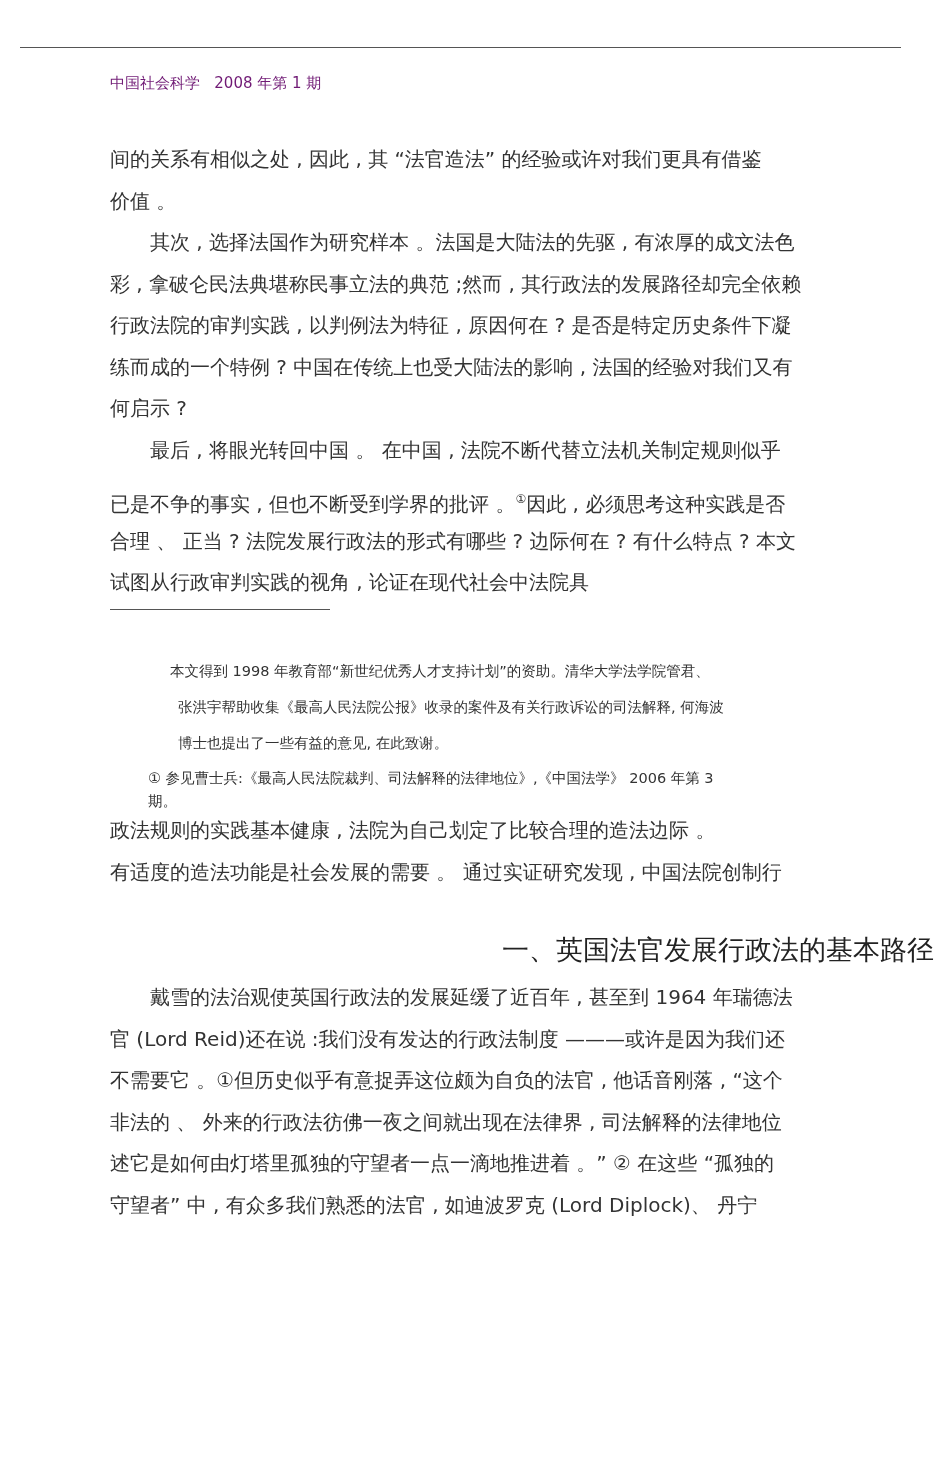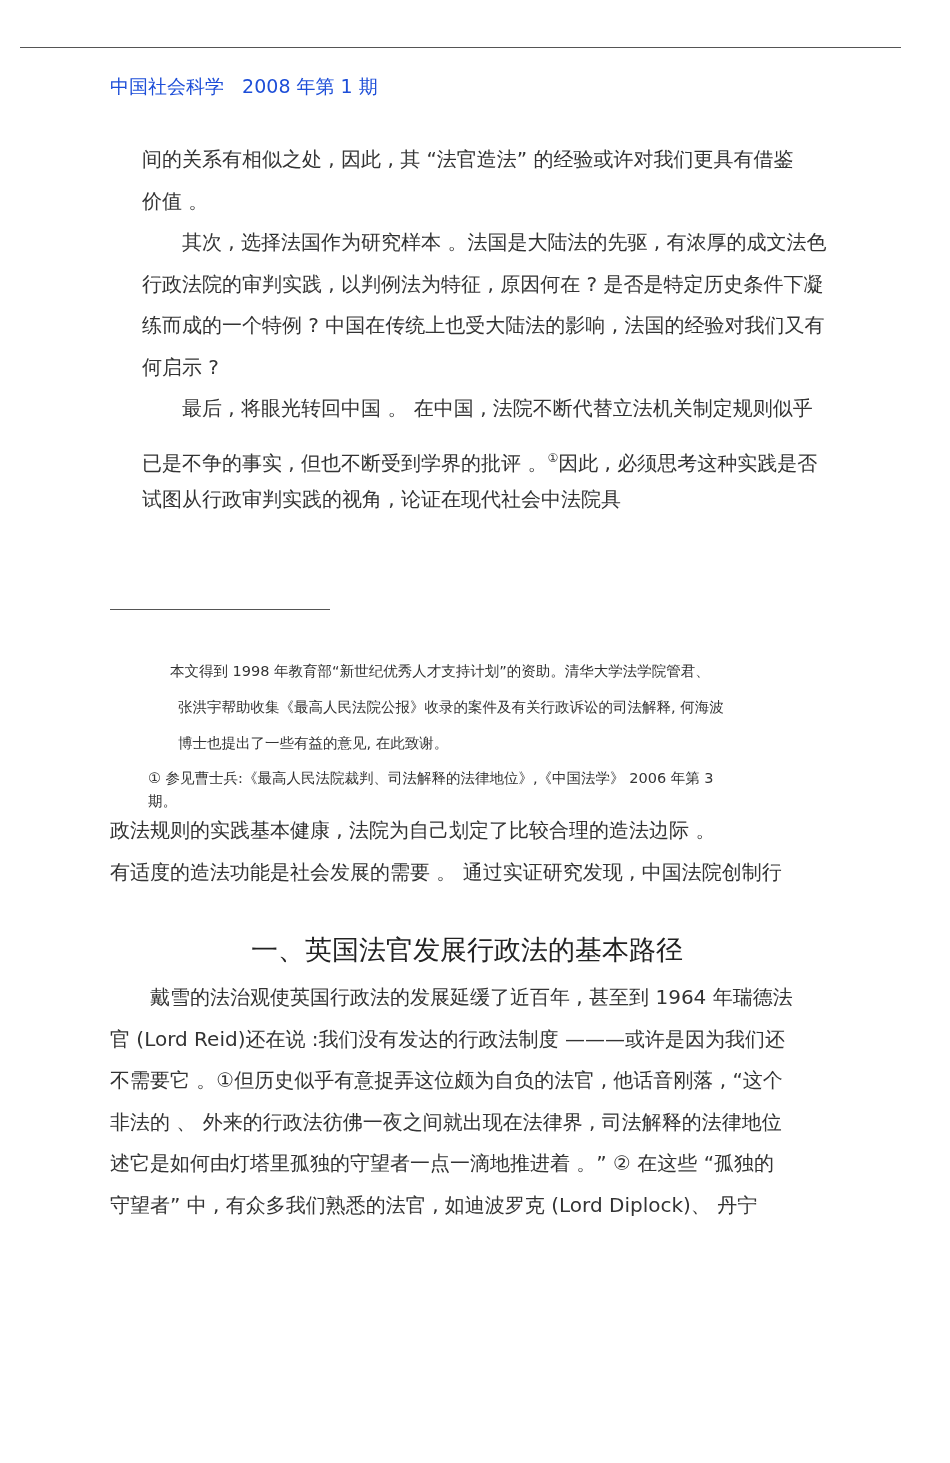--- a/index.html
+++ b/index.html
@@ -7,21 +7,21 @@
       width: 950px; height: 1463px; position: relative; overflow: hidden;
       font-family: "DejaVu Sans", "Liberation Sans", sans-serif;
       color: #333333;
     }
     .top-rule {
       position: absolute; left: 20px; top: 47px; width: 881px; height: 0;
       border-top: 1.5px solid #555555;
     }
     .running-head {
       position: absolute; left: 110px; top: 74px;
-      font-size: 19px; color: #1d4ed8; white-space: pre;
+      font-size: 15px; color: #701a75; white-space: pre;
     }
     .body-text {
       position: absolute; left: 110px; width: 722px;
       font-size: 20px; line-height: 41.5px; color: #333;
       text-align: justify; text-align-last: left;
       letter-spacing: 0px;
     }
     .line { display: block; white-space: nowrap; height: 41.5px; }
     .indent { padding-left: 40px; }
     sup.fn { font-size: 12px; vertical-align: 8px; }
@@ -29,38 +29,40 @@
       position: absolute; left: 110px; top: 609px; width: 220px; height: 0;
       border-top: 1.2px solid #555;
     }
     .notes {
       position: absolute; left: 110px; width: 722px;
       font-size: 14.5px; color: #333;
     }
     .note-line { position: absolute; white-space: nowrap; }
     .heading {
       position: absolute; left: 0; width: 934px; top: 932px;
-      text-align: center; font-size: 27px; color: #222;
+      text-align: right; font-size: 27px; color: #222;
     }
   </style>
 </head>
 <body>
 
 <div class="top-rule"></div>
 <div class="running-head">中国社会科学   2008 年第 1 期</div>
 
-<div class="body-text" style="top:139px;margin-left:32px;">
+<div class="body-text" style="top:139px;">
   <span class="line">间的关系有相似之处 , 因此 , 其 “法官造法” 的经验或许对我们更具有借鉴</span>
   <span class="line">价值 。</span>
   <span class="line indent">其次 , 选择法国作为研究样本 。法国是大陆法的先驱 , 有浓厚的成文法色</span>
+  <span class="line">彩 , 拿破仑民法典堪称民事立法的典范 ;然而 , 其行政法的发展路径却完全依赖</span>
   <span class="line">行政法院的审判实践 , 以判例法为特征 , 原因何在 ? 是否是特定历史条件下凝</span>
   <span class="line">练而成的一个特例 ? 中国在传统上也受大陆法的影响 , 法国的经验对我们又有</span>
   <span class="line">何启示 ?</span>
   <span class="line indent">最后 , 将眼光转回中国 。 在中国 , 法院不断代替立法机关制定规则似乎</span>
   <span class="line" style="margin-top:8px;"><span>已是不争的事实 , 但也不断受到学界的批评 。</span><sup class="fn">①</sup><span>因此 , 必须思考这种实践是否</span></span>
+  <span class="line">合理 、 正当 ? 法院发展行政法的形式有哪些 ? 边际何在 ? 有什么特点 ? 本文</span>
   <span class="line">试图从行政审判实践的视角 , 论证在现代社会中法院具</span>
 </div>
 
 <div class="fn-rule"></div>
 
 <div class="notes" style="top:0;">
   <span class="note-line" style="left:60px; top:662px;">本文得到 1998 年教育部“新世纪优秀人才支持计划”的资助。清华大学法学院管君、</span>
   <span class="note-line" style="left:68px; top:698px;">张洪宇帮助收集《最高人民法院公报》收录的案件及有关行政诉讼的司法解释, 何海波</span>
   <span class="note-line" style="left:68px; top:734px;">博士也提出了一些有益的意见, 在此致谢。</span>
   <span class="note-line" style="left:38px; top:769px;">①   参见曹士兵:《最高人民法院裁判、司法解释的法律地位》,《中国法学》 2006 年第 3</span>

